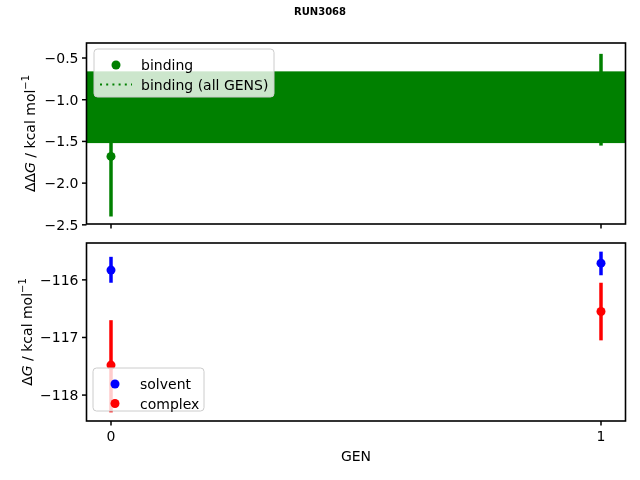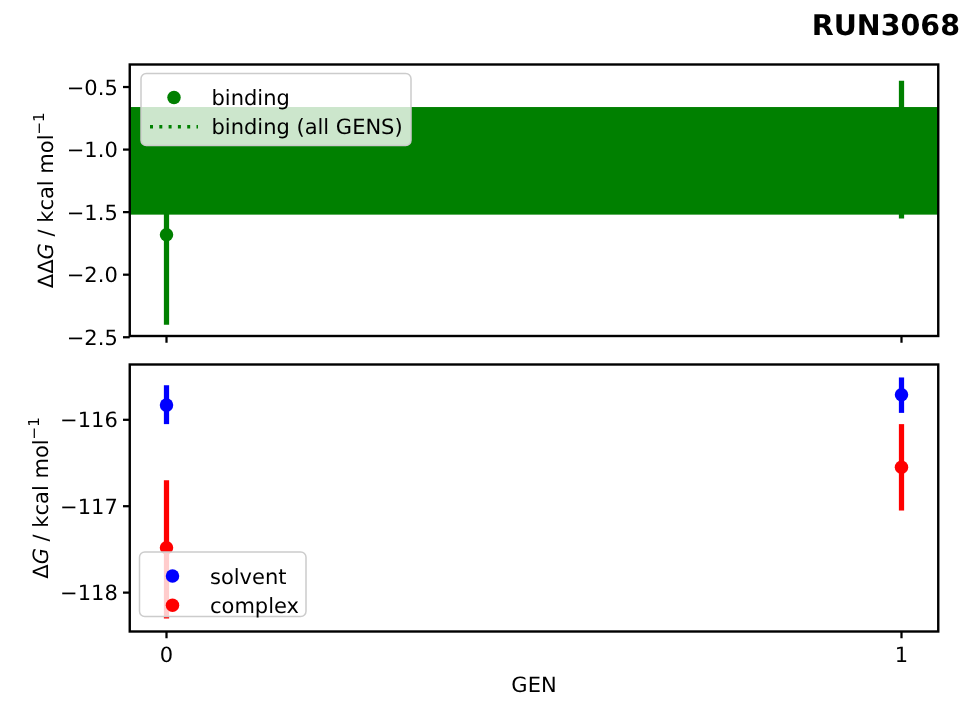--- a/index.html
+++ b/index.html
@@ -5,22 +5,22 @@
   html,body{margin:0;padding:0;background:#ffffff;}
   .figure{
     position:relative;
     width:640px;height:480px;
     background:#ffffff;
     font-family:"DejaVu Sans","Liberation Sans",sans-serif;
     overflow:hidden;
   }
   .fig-title{
     position:absolute;top:6px;left:0;right:0;
-    text-align:right;
-    font-size:19px;font-weight:bold;color:#000000;
+    text-align:center;
+    font-size:10px;font-weight:bold;color:#000000;
   }
   svg{position:absolute;top:0;left:0;}
   text{fill:#000000;}
   .tick{font-family:"DejaVu Sans","Liberation Sans",sans-serif;font-size:14px;}
   .axis-label{font-family:"DejaVu Sans","Liberation Sans",sans-serif;font-size:14px;}
   .legend-label{font-family:"DejaVu Sans","Liberation Sans",sans-serif;font-size:14px;}
 </style>
 </head>
 <body>
 

